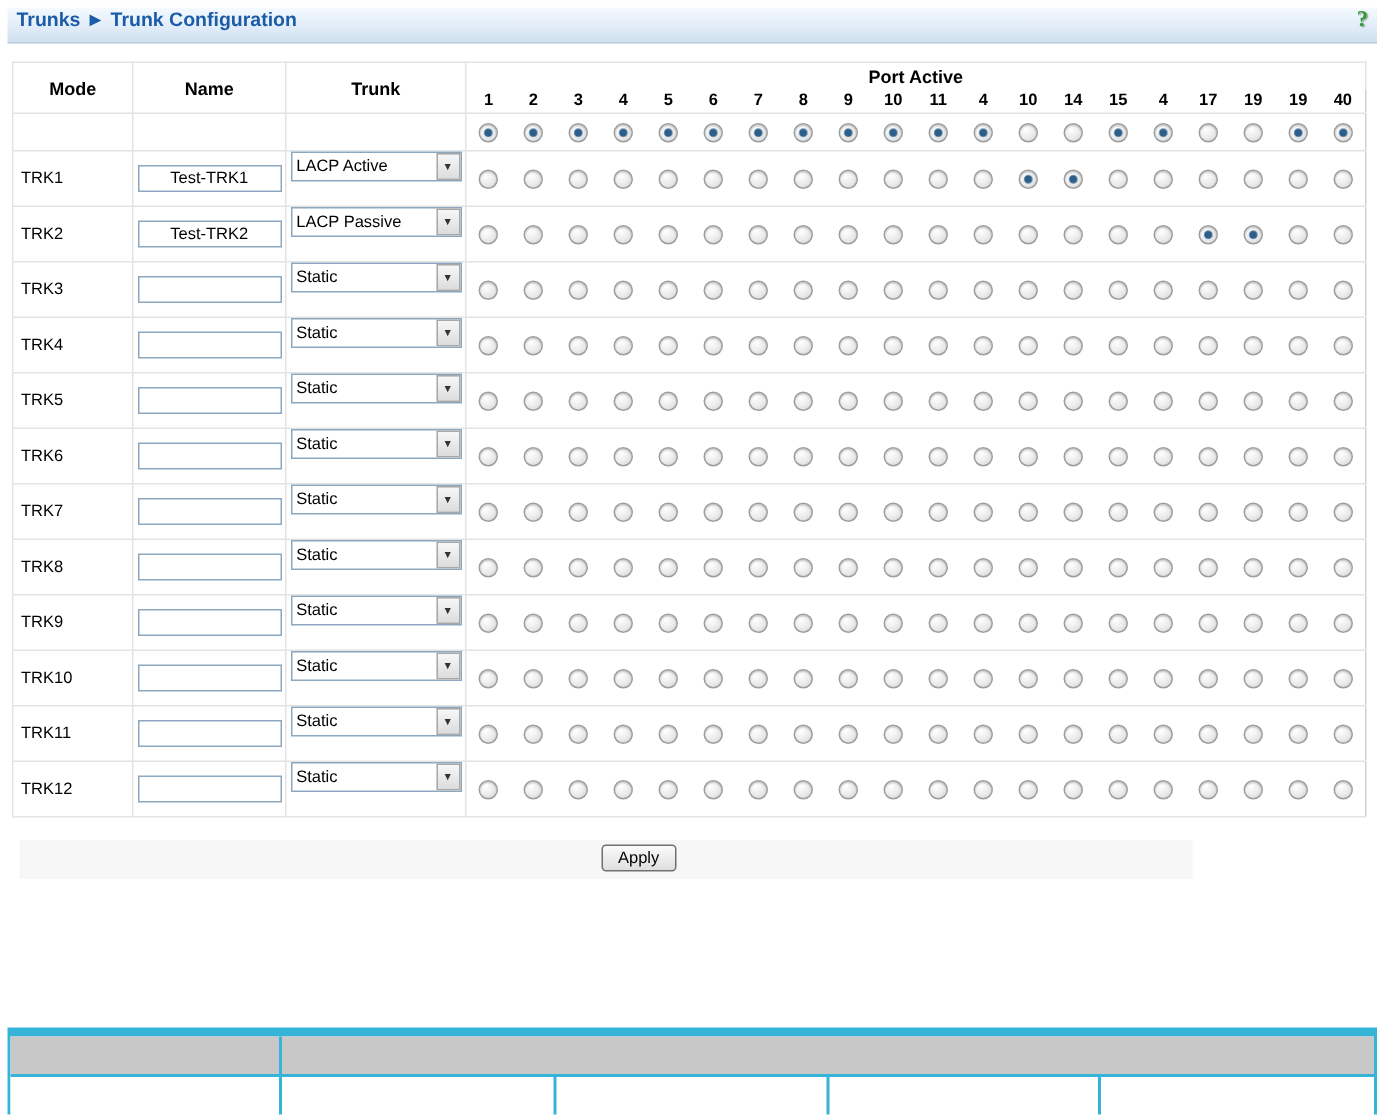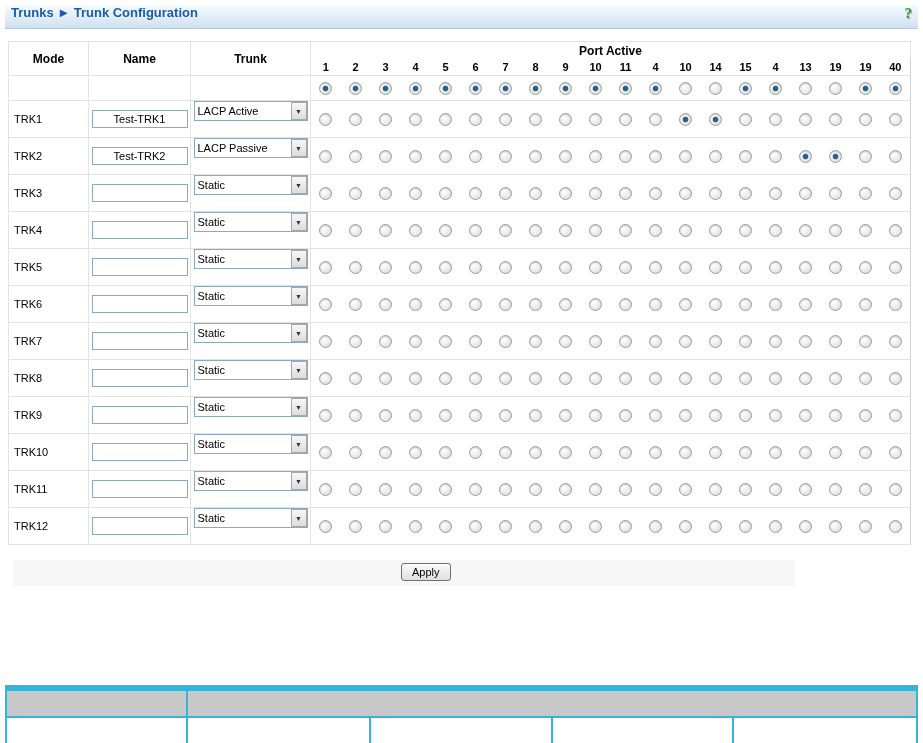--- a/index.html
+++ b/index.html
@@ -152,21 +152,21 @@
         <th class="port-col">7</th>
         <th class="port-col">8</th>
         <th class="port-col">9</th>
         <th class="port-col">10</th>
         <th class="port-col">11</th>
         <th class="port-col">4</th>
         <th class="port-col">10</th>
         <th class="port-col">14</th>
         <th class="port-col">15</th>
         <th class="port-col">4</th>
-        <th class="port-col">13</th>
+        <th class="port-col">17</th>
         <th class="port-col">19</th>
         <th class="port-col">19</th>
         <th class="port-col">40</th>
       </tr>
   </thead>
   <tbody id="trunk-rows">
       <tr>
         <td class="trunk-cell"></td>
         <td class="name-cell"></td>
         <td class="mode-cell"></td>

